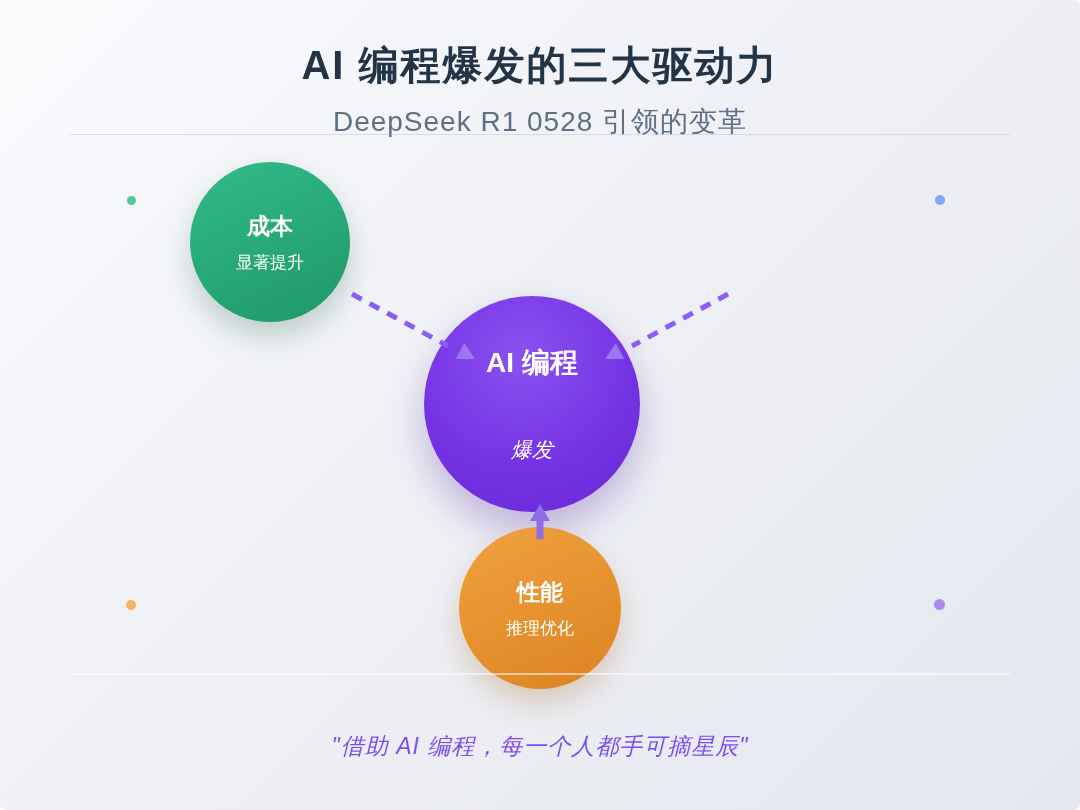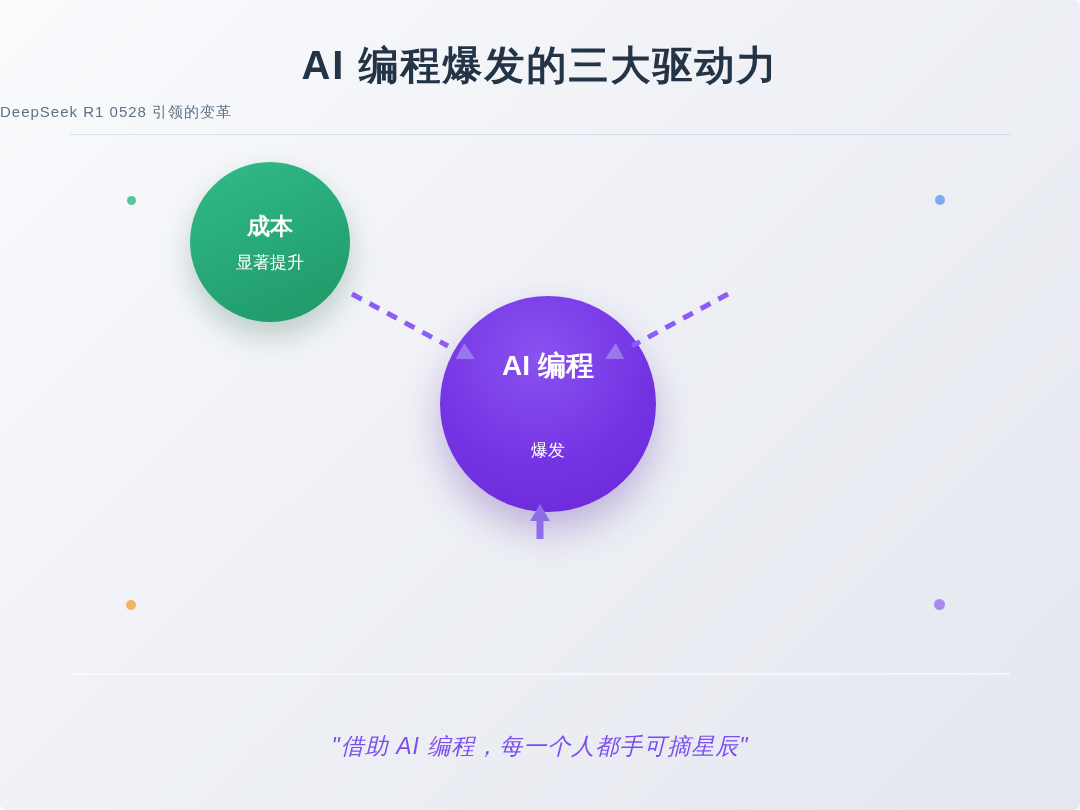--- a/index.html
+++ b/index.html
@@ -7,22 +7,22 @@
     position:relative; width:1080px; height:810px; overflow:hidden;
     background:linear-gradient(135deg,#FAFBFD 0%, #EFF1F6 45%, #E4E7EE 100%);
     font-family:"Liberation Sans","DejaVu Sans",sans-serif;
     border-radius:6px;
   }
   .title {
     position:absolute; top:38px; left:0; width:100%; text-align:center;
     font-size:40px; font-weight:bold; color:#243447; letter-spacing:2px;
   }
   .subtitle {
-    position:absolute; top:103px; left:0; width:100%; 
-    font-size:15px; color:#5F7086; letter-spacing:1px;
+    position:absolute; top:103px; left:0; width:100%; text-align:center;
+    font-size:28px; color:#5F7086; letter-spacing:1px;
   }
   .divider-top {
     position:absolute; top:134px; left:70px; width:940px; height:1px;
     background:rgba(170,182,202,0.38);
   }
   .divider-bottom {
     position:absolute; top:673px; left:70px; width:940px; height:2px;
     background:rgba(255,255,255,0.55); z-index:5;
   }
   .node {
@@ -35,38 +35,38 @@
     left:190px; top:162px; width:160px; height:160px;
     background:linear-gradient(155deg,#31BB89 0%,#1F9767 100%);
     box-shadow:0 14px 28px rgba(30,90,65,0.25);
   }
   .node-effect {
     left:735px; top:162px; width:160px; height:160px;
     background:linear-gradient(155deg,#4B7EE9 0%,#3156CE 100%);
     box-shadow:0 14px 28px rgba(40,65,130,0.25);
   }
   .node-center {
-    left:440px; top:296px; width:216px; height:216px;
+    left:424px; top:296px; width:216px; height:216px;
     background:radial-gradient(circle at 45% 28%, #8A52F0 0%, #7534E4 55%, #6826D5 100%);
     box-shadow:0 18px 36px rgba(85,40,160,0.30);
     gap:43px;
   }
   .node-performance {
     left:459px; top:527px; width:162px; height:162px;
     background:linear-gradient(155deg,#F0A13F 0%,#DC8320 100%);
     box-shadow:0 14px 28px rgba(160,95,20,0.25);
   }
   .node-cost .node-title, .node-effect .node-title, .node-performance .node-title {
     font-size:23px; margin-bottom:9px;
   }
   .node-cost .node-sub, .node-effect .node-sub, .node-performance .node-sub {
     font-size:17px;
   }
   .node-center .node-title { font-size:28px; margin-bottom:11px; }
-  .node-center .node-sub  { font-size:17px; }
+  .node-center .node-sub  { font-size:21px;font-style:italic; }
   .arrow-layer {
     position:absolute; left:0; top:0; width:1080px; height:810px;
     z-index:4; pointer-events:none;
   }
   .dot { position:absolute; border-radius:50%; z-index:3; }
   .dot-green  { left:127px; top:196px; width:9px;  height:9px;  background:#52C99A; }
   .dot-blue   { left:935px; top:195px; width:10px; height:10px; background:#7FA9F2; }
   .dot-orange { left:126px; top:600px; width:10px; height:10px; background:#F2B45F; }
   .dot-purple { left:934px; top:599px; width:11px; height:11px; background:#A98BEB; }
   .quote {
@@ -88,20 +88,24 @@
     <div class="node-title">成本</div>
     <div class="node-sub">显著提升</div>
   </div>
 
 
   <div class="node node-center">
     <div class="node-title">AI 编程</div>
     <div class="node-sub">爆发</div>
   </div>
 
+  <div class="node node-performance">
+    <div class="node-title">性能</div>
+    <div class="node-sub">推理优化</div>
+  </div>
 
   <div class="divider-bottom"></div>
 
   <svg class="arrow-layer" viewBox="0 0 1080 810" xmlns="http://www.w3.org/2000/svg">
 
     <line x1="352" y1="294" x2="448" y2="346" stroke="#8B5CF6" stroke-width="5" stroke-dasharray="11 9"></line>
     <polygon points="0,-9 0,9 17,0" transform="translate(460,351) rotate(28.5)" fill="#9B77EE"></polygon>
 
     <line x1="728" y1="294" x2="632" y2="346" stroke="#8B5CF6" stroke-width="5" stroke-dasharray="11 9"></line>
     <polygon points="0,-9 0,9 17,0" transform="translate(620,351) rotate(151.5)" fill="#9B77EE"></polygon>

